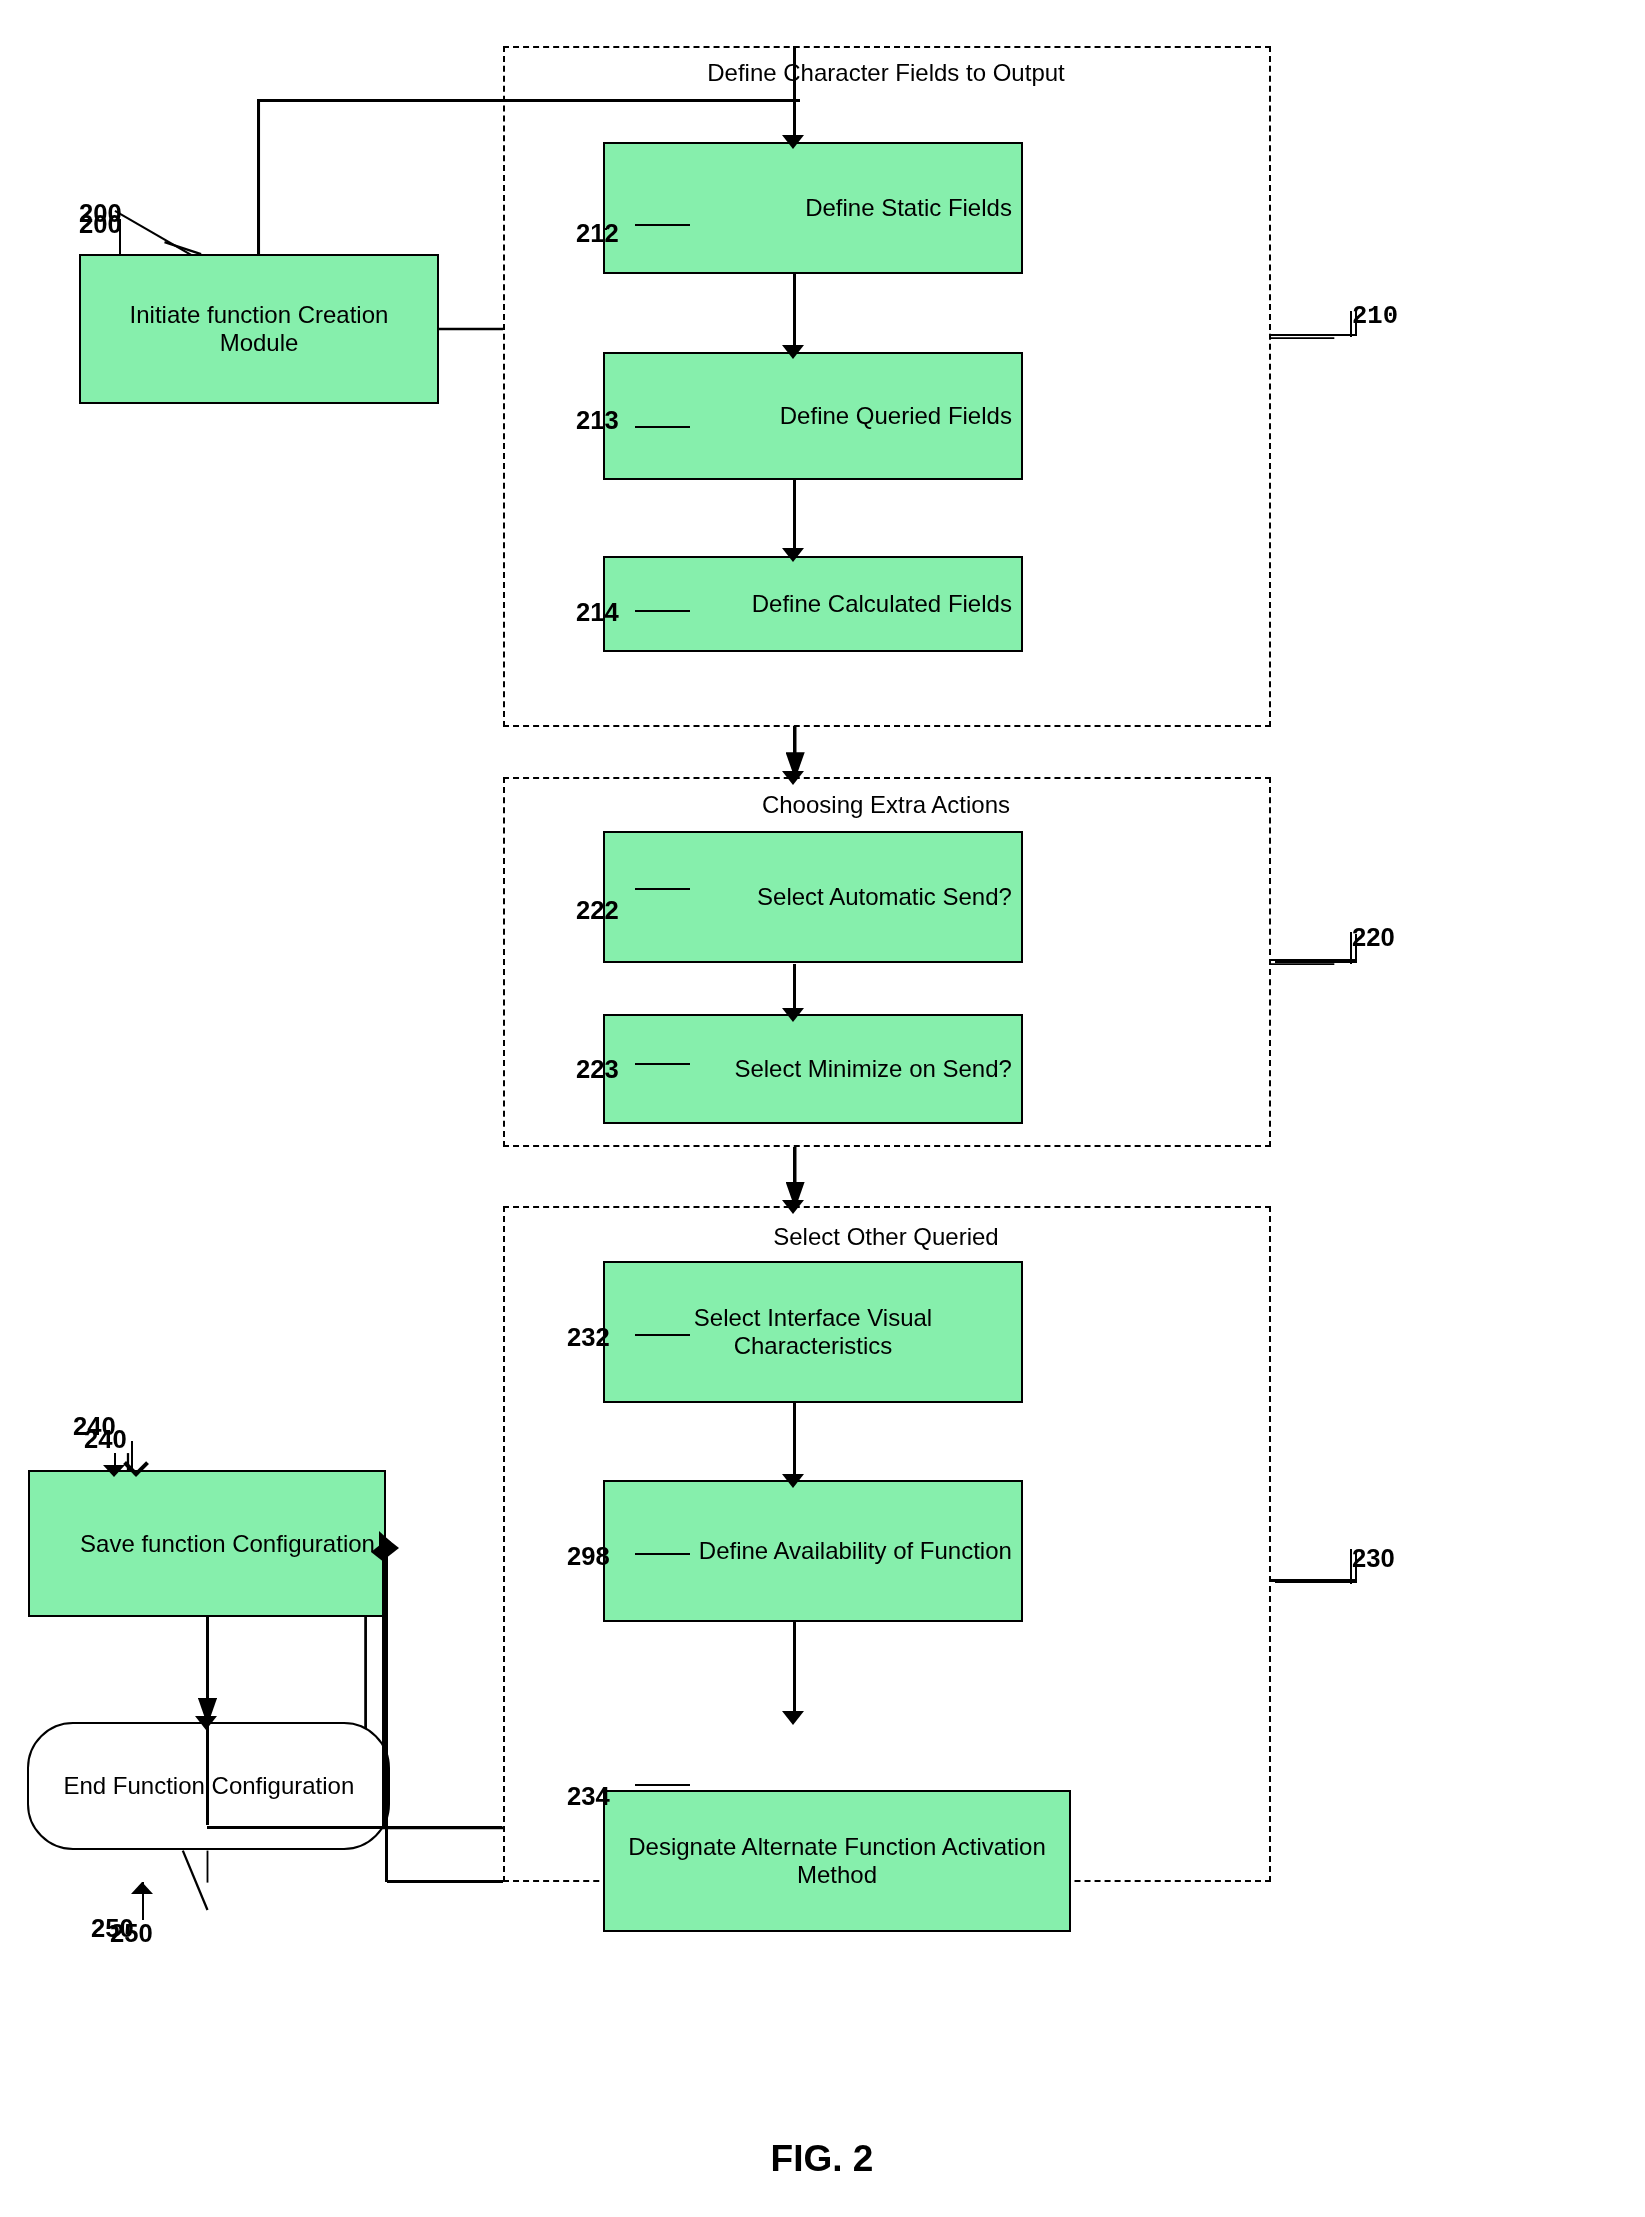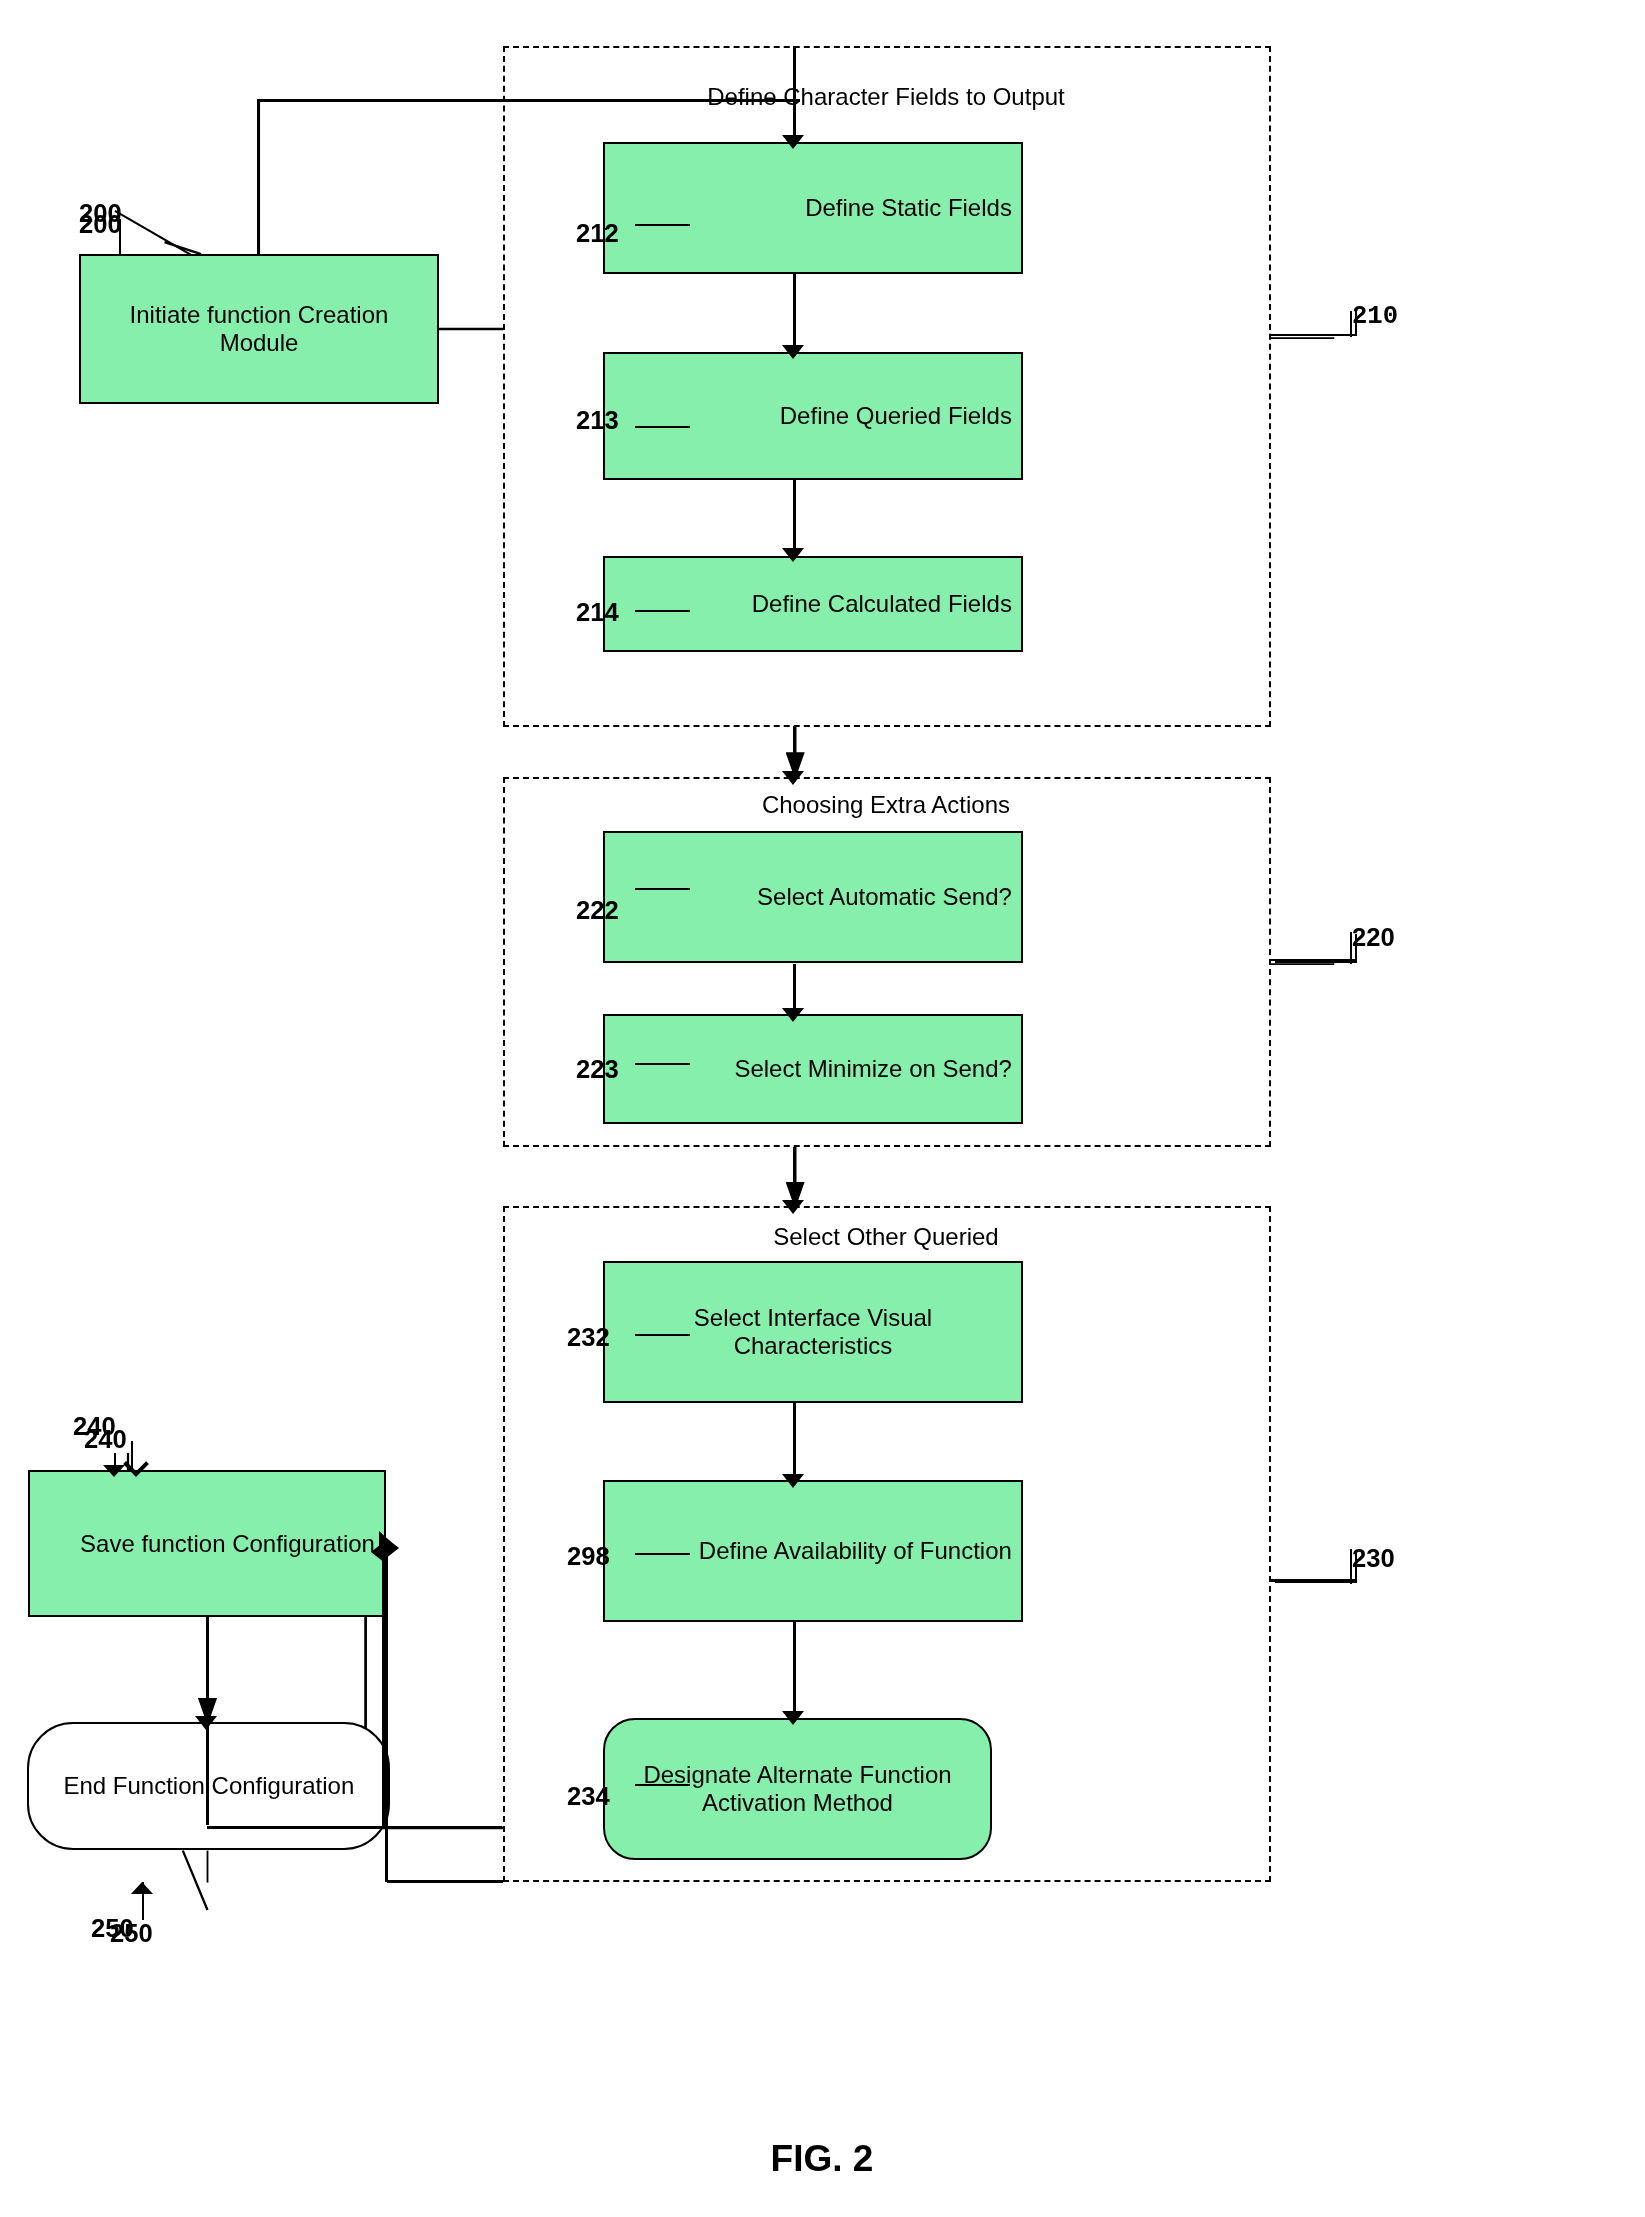--- a/index.html
+++ b/index.html
@@ -159,21 +159,21 @@
   <div style="position:absolute; left:119px; top:219px; width:1.8px; height:35px; background:#000;"></div>
   <div style="position:absolute; left:79px; top:210px; font-size:25.6px; font-weight:bold;">200</div>
   <div style="position:absolute; left:115px; top:210px; width:91px; height:1.8px; background:#000; transform:rotate(30deg); transform-origin:left center;"></div>
 
   <div class="box-solid" style="left:79px; top:254px; width:360px; height:150px;">
     <span>Initiate function Creation Module</span>
   </div>
 
   <div class="dashed-group" style="left:503px; top:46px; width:768px; height:681px;"></div>
 
-  <div class="group-title" style="left:548px; top:59px; width:676px;margin-top:24px;">Define Character Fields to Output</div>
+  <div class="group-title" style="left:548px; top:59px; width:676px;">Define Character Fields to Output</div>
 
   <div class="box-solid" style="left:603px; top:142px; width:420px; height:132px;">
     <span>Define Static Fields</span>
   </div>
 
   <div class="box-solid" style="left:603px; top:352px; width:420px; height:128px;">
     <span>Define Queried Fields</span>
   </div>
 
   <div class="box-solid" style="left:603px; top:556px; width:420px; height:96px;">
@@ -213,21 +213,21 @@
   <div class="group-title" style="left:548px; top:1223px; width:676px;">Select Other Queried</div>
 
   <div class="box-solid" style="left:603px; top:1261px; width:420px; height:142px;">
     <span>Select Interface Visual Characteristics</span>
   </div>
 
   <div class="box-solid" style="left:603px; top:1480px; width:420px; height:142px;">
     <span>Define Availability of Function</span>
   </div>
 
-  <div class="box-solid" style="left:603px; top:1718px; width:389px; height:142px;border-radius:32px;">
+  <div class="box-solid" style="left:603px; top:1790px; width:468px; height:142px;">
     <span>Designate Alternate Function Activation Method</span>
   </div>
 
   <div class="ref-label" style="left:567px; top:1323px;">232</div>
   <div class="ref-label" style="left:567px; top:1542px;">298</div>
   <div class="ref-label" style="left:567px; top:1782px;">234</div>
 
   <div class="ref-label" style="left:1352px; top:1544px;">230</div>
   <div style="position:absolute; left:1275px; top:1581px; width:82px; height:1.8px; background:#000;"></div>
   <div style="position:absolute; left:1350px; top:1549px; width:1.8px; height:35px; background:#000;"></div>

